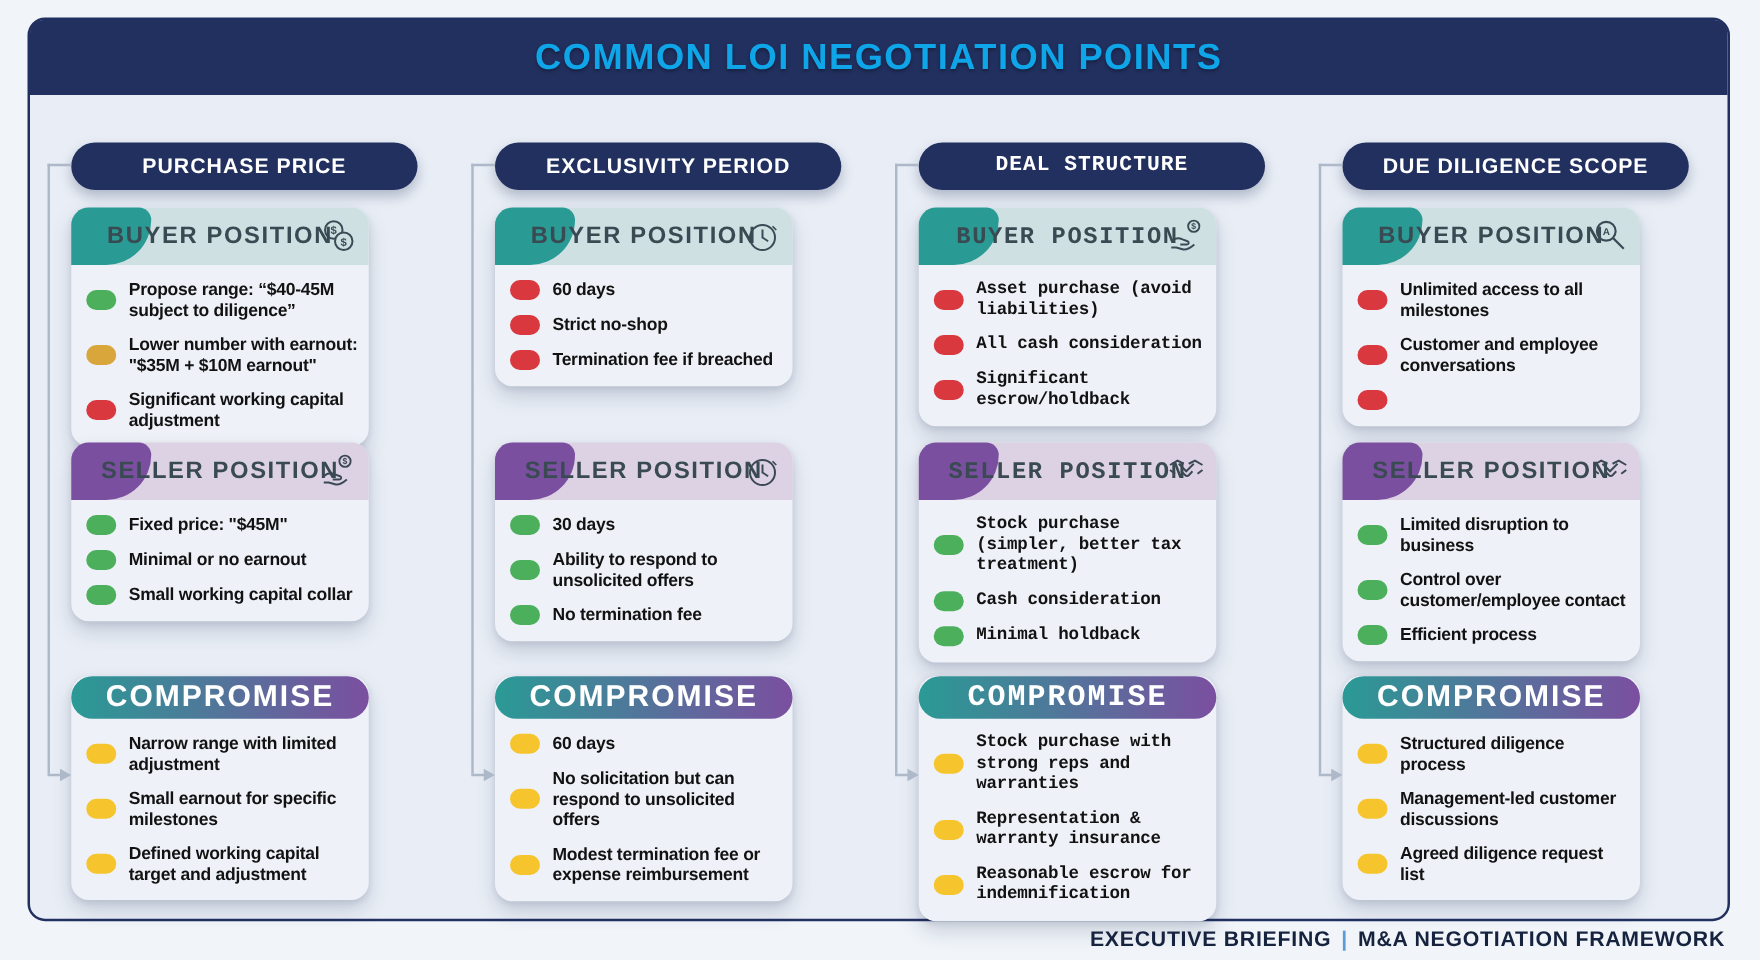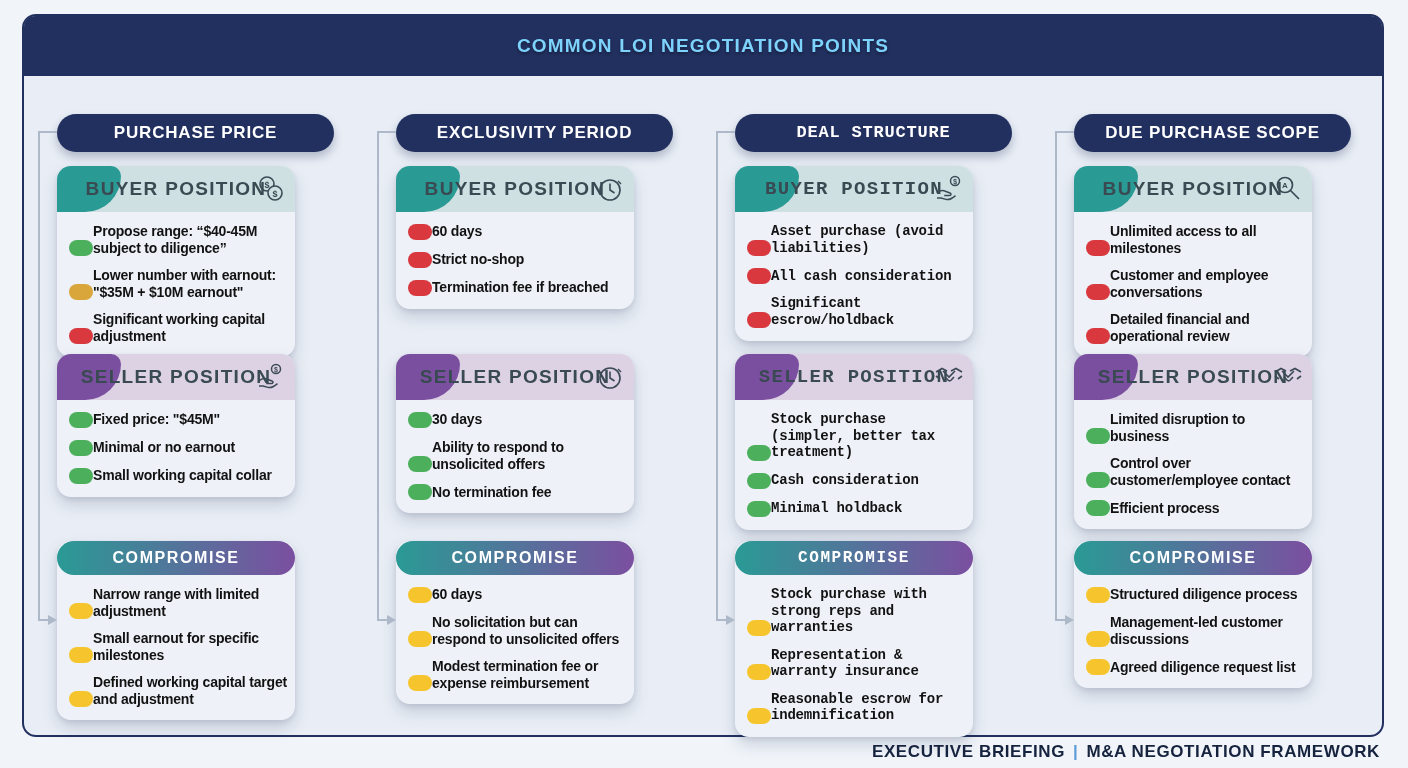--- a/index.html
+++ b/index.html
@@ -14,21 +14,21 @@
     position:absolute;left:22px;top:14px;width:1362px;height:723px;
     border:2px solid #22305f;border-radius:14px;background:#e9eef6;
     box-sizing:border-box;
   }
   .titlebar{
     position:absolute;left:0;top:0;right:0;height:60px;
     background:#22305f;border-radius:11px 11px 0 0;
     display:flex;align-items:center;justify-content:center;
   }
   .titlebar .title{
-    color:#7dd3fc;font-size:19px;font-weight:bold;letter-spacing:1.2px;
+    color:#0ea5e9;font-size:29px;font-weight:bold;letter-spacing:1.2px;
     text-shadow:0 2px 3px rgba(0,0,0,.35);
   }
   
   .col{position:absolute;top:14px;width:277px;height:723px;}
   .pill{
     position:absolute;left:0;top:100px;width:277px;height:38px;
     background:#22305f;border-radius:19px;color:#fff;text-align:center;
     line-height:38px;font-size:17px;font-weight:bold;letter-spacing:.8px;
     box-shadow:0 5px 10px rgba(20,35,75,.28);
   }
@@ -54,23 +54,23 @@
   .head-title{
     font-size:19px;font-weight:bold;color:#3a4a52;letter-spacing:1.3px;
     position:relative;z-index:1;
   }
   .head-icon{position:absolute;right:9px;top:8px;width:30px;height:30px;opacity:.9;}
   .head-icon svg{width:30px;height:30px;}
   .comp .card-head{
     background:linear-gradient(90deg,#2a9a95,#7b4fa0);
     border-radius:17px;height:34px;
   }
-  .comp .head-title{color:#ffffff;font-size:16px;letter-spacing:1.6px;}
+  .comp .head-title{color:#ffffff;font-size:24px;letter-spacing:1.6px;}
   .items{padding:11px 8px 13px 12px;display:flex;flex-direction:column;gap:11px;}
-  .item{display:flex;align-items:flex-end;}
+  .item{display:flex;gap:10px;align-items:center;}
   .dot{width:24px;height:16px;border-radius:8px;flex:0 0 auto;margin-top:1px;}
   .item-text{
     font-size:14px;font-weight:bold;color:#121212;line-height:1.18;
     letter-spacing:-.2px;
   }
   
   .conn{position:absolute;background:#adb9c9;}
   .conn-arrow{
     position:absolute;width:0;height:0;
     border-top:5px solid transparent;border-bottom:5px solid transparent;
@@ -310,21 +310,21 @@
               <span class="item-text">Representation &amp; warranty insurance</span>
             </div>
             <div class="item">
               <span class="dot" style="background: rgb(246, 197, 46);"></span>
               <span class="item-text">Reasonable escrow for indemnification</span>
             </div>
           </div>
         </div>
       </div>
       <div class="col" style="left: 1074px;">
-        <div class="pill">DUE PURCHASE SCOPE</div>
+        <div class="pill">DUE DILIGENCE SCOPE</div>
         <div class="card buyer">
           <div class="card-head">
             <div class="corner"></div>
             <div class="head-title">BUYER POSITION</div>
             <span class="head-icon"><svg viewBox="0 0 30 30" fill="none" stroke="#2b3b46" stroke-width="1.7">
     <circle cx="12" cy="11" r="7.5"></circle>
                 <path d="M17.5 16.5L26 25"></path>
     <text x="12" y="14" font-size="8" font-weight="bold" text-anchor="middle" fill="#2b3b46" stroke="none">A</text>
               </svg></span>
           </div>
@@ -332,21 +332,20 @@
             <div class="item">
               <span class="dot" style="background: rgb(216, 56, 62);"></span>
               <span class="item-text">Unlimited access to all milestones</span>
             </div>
             <div class="item">
               <span class="dot" style="background: rgb(216, 56, 62);"></span>
               <span class="item-text">Customer and employee conversations</span>
             </div>
             <div class="item">
               <span class="dot" style="background: rgb(216, 56, 62);"></span>
-              <span class="item-text">Detailed financial and operational review</span>
             </div>
           </div>
         </div>
         <div class="card seller">
           <div class="card-head">
             <div class="corner"></div>
             <div class="head-title">SELLER POSITION</div>
             <span class="head-icon"><svg viewBox="0 0 30 30" fill="none" stroke="#2b3b46" stroke-width="1.6">
     <path d="M2 10l6-3.5 5 2.5"></path>
                 <path d="M28 10l-6-3.5-5 2.5"></path>

